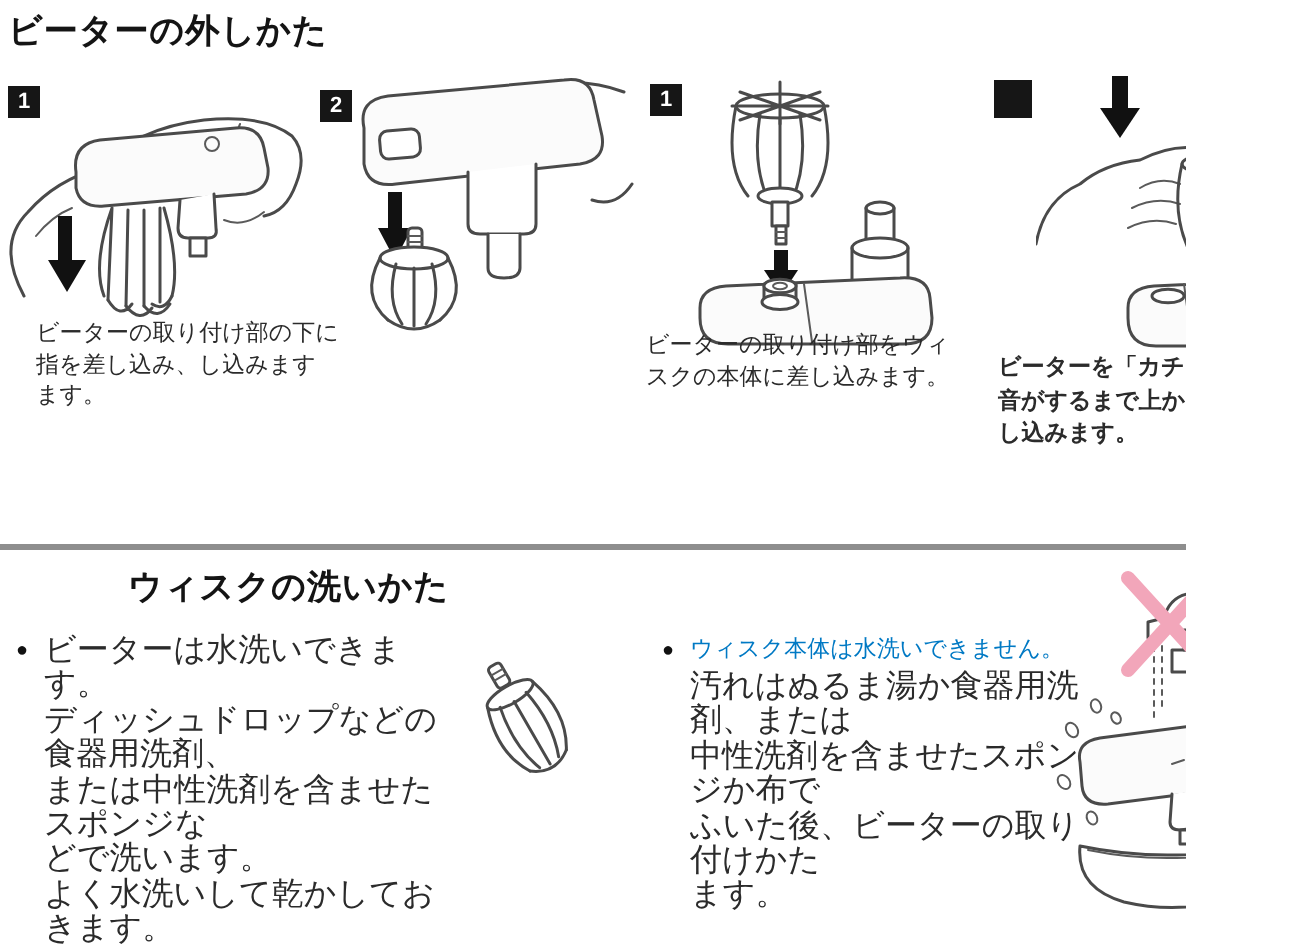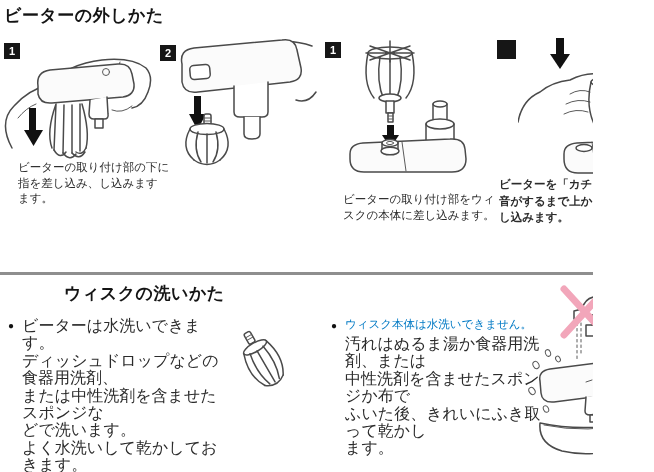--- a/index.html
+++ b/index.html
@@ -142,21 +142,21 @@
       <ellipse class="ln fill-white" cx="118" cy="68" rx="6" ry="2.5"></ellipse>
       <path class="ln" d="M112,68 L112,84 M124,68 L124,84"></path>
       <ellipse class="ln fill-white" cx="118" cy="84" rx="12" ry="4"></ellipse>
       <path class="ln" d="M106,84 L106,106 M130,84 L130,106"></path>
       <path class="ln fill-light" d="M46,118 Q46,108 59,107 L120,104 Q134,103 135,113 L136,123 Q136,137 122,137 L60,137 Q46,137 46,123 Z"></path>
       <path class="ln-thin" d="M74,106 L78,136"></path>
       <ellipse class="ln fill-white" cx="66" cy="112" rx="8" ry="3.4"></ellipse>
     </g>
   </svg>
 
-  <div class="abs cap lines" style="left:323px;top:192px;width:170px;margin-left:20px;">ビーターの取り付け部をウィ
+  <div class="abs cap lines" style="left:323px;top:166px;width:170px;">ビーターの取り付け部をウィ
 スクの本体に差し込みます。</div>
   <div class="abs cap lines" style="left:499px;top:176px;width:140px;line-height:16.5px;font-weight:bold;">ビーターを「カチッ」と
 音がするまで上から押
 し込みます。</div>
 
   <div class="abs divider" style="left:0px;top:272px;width:650px;height:3px;"></div>
 
   <div class="abs h1" style="left:16px;top:282px;margin-left:48px;">ウィスクの洗いかた</div>
 
   <div class="abs bullet" style="left:8px;top:321px;">●</div>
@@ -175,21 +175,21 @@
       <ellipse class="ln fill-white" cx="38.5" cy="22" rx="13" ry="4.5"></ellipse>
       <path class="ln" d="M25.5,22 Q18,44 28,60 M51.5,22 Q59,44 49,60 M31,25 Q27,45 33,61 M46,25 Q50,45 44,61 M38.5,26 L38.5,62"></path>
       <path class="ln" d="M28,60 Q38.5,68 49,60"></path>
     </g>
   </svg>
 
   <div class="abs bullet" style="left:331px;top:321px;">●</div>
   <div class="abs blue-line" style="left:345px;top:317px;">ウィスク本体は水洗いできません。</div>
   <div class="abs body-txt lines" style="left:345px;top:335px;width:200px;">汚れはぬるま湯か食器用洗剤、または
 中性洗剤を含ませたスポンジか布で
-ふいた後、きれいにふき取って乾かし
+ふいた後、ビーターの取り付けかた
 ます。</div>
 
   <svg class="abs" style="left:528px;top:283px;" width="126" height="172" viewBox="0 0 126 172">
     <g>
       <rect class="ln fill-white" x="58" y="42" width="60" height="11"></rect>
       <rect class="ln fill-white" x="64" y="32" width="13" height="10"></rect>
       <path class="ln-thin" d="M67,33 L67,41 M70,33 L70,41 M73,33 L73,41"></path>
       <rect class="ln fill-white" x="101" y="34" width="14" height="8"></rect>
       <path class="ln fill-white" d="M92,42 Q94,18 76,14 Q58,11 54,26 L53,36 L46,36 L46,28 L54,26"></path>
       <path class="ln-thin" d="M49,40 L49,76 M53,40 L53,72" stroke-dasharray="2.5 3"></path>

